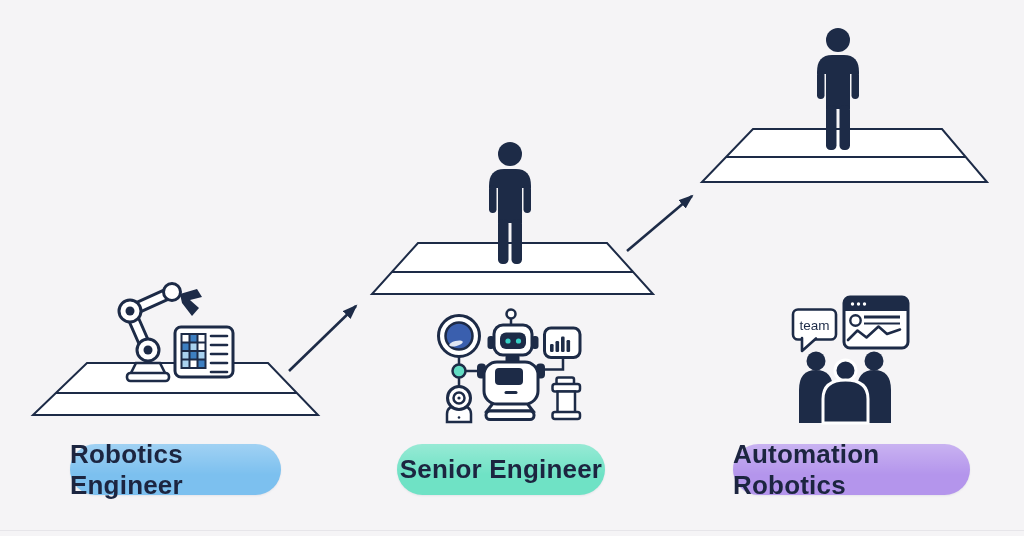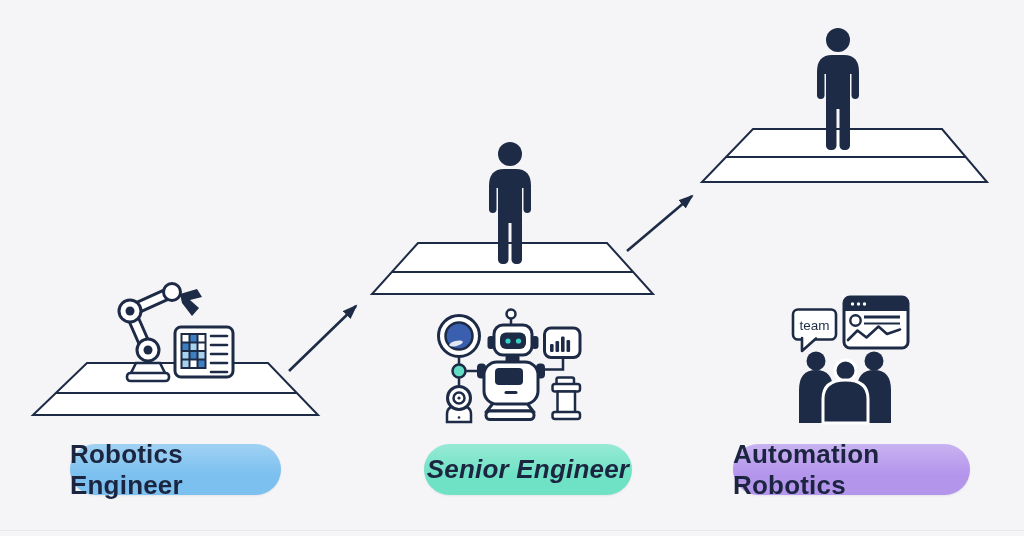--- a/index.html
+++ b/index.html
@@ -216,21 +216,21 @@
         <path class="fI" d="M857,423 L857,390 Q857,370 874,370 Q891,370 891,390 L891,423 Z"></path>
         <circle class="fI" stroke="#ffffff" stroke-width="3" cx="845.5" cy="370.5" r="10.5"></circle>
         <path class="fI" stroke="#ffffff" stroke-width="3" d="M823,423 L823,399 Q823,380 845.5,380 Q868,380 868,399 L868,423 Z"></path>
       </g>
     </g>
   </svg>
 
   <div class="pill" style="left: 70px; width: 211px; background-color: rgb(124, 192, 239);">
     <span>Robotics Engineer</span>
   </div>
-  <div class="pill" style="left: 424px; width: 208px; background-color: rgb(111, 226, 197); font-style: italic;">
+  <div class="pill" style="left: 397px; width: 208px; background-color: rgb(111, 226, 197);">
     <span>Senior Engineer</span>
   </div>
   <div class="pill" style="left: 733px; width: 237px; background-color: rgb(180, 149, 236);">
     <span>Automation Robotics</span>
   </div>
 
   <div class="bottom-line"></div>
 </div>
 
 </body></html>

